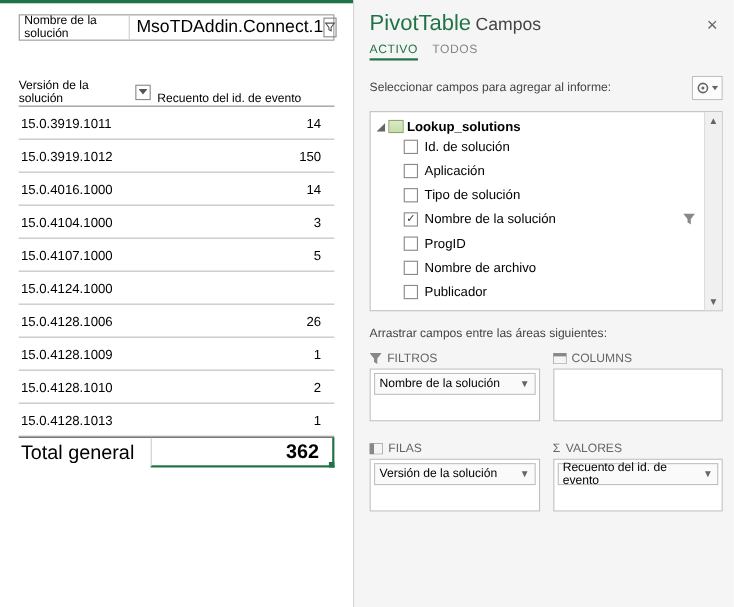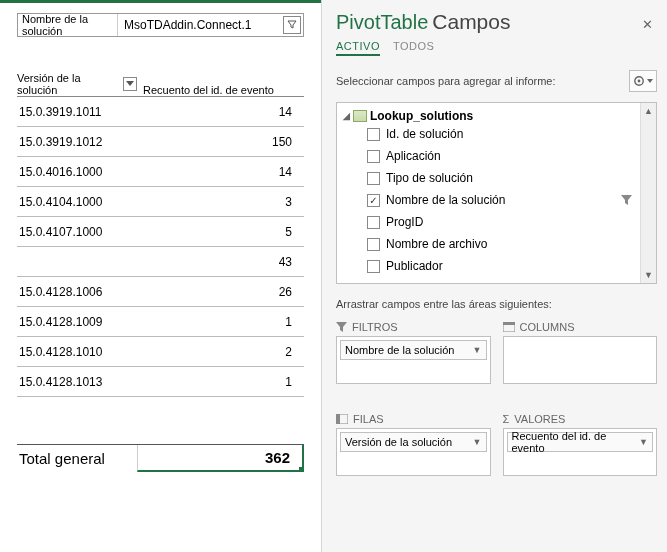--- a/index.html
+++ b/index.html
@@ -1,58 +1,58 @@
 <!DOCTYPE html>
 <html><head>
 <meta charset="utf-8">
 <style>
 * { box-sizing: border-box; margin: 0; padding: 0; font-family: "Segoe UI", Arial, sans-serif; }
 body { width: 667px; height: 552px; background: #fff; display: flex; overflow: hidden; }
 .left { width: 321px; height: 100%; border-top: 3px solid #217346; background: #fff; padding: 10px 0 0 0; }
 .filter-row { display: flex; align-items: center; border: 1px solid #999; margin: 0 17px 0 17px; height: 24px; }
 .filter-row .lbl { flex: 0 0 100px; font-size: 11px; padding-left: 4px; border-right: 1px solid #ccc; height: 100%; display: flex; align-items: center; }
-.filter-row .val { flex: 1; font-size: 12px; padding-left: 6px; }
+.filter-row .val { flex: 1; font-size: 16px; padding-left: 6px; }
 .filter-row .drop { width: 18px; height: 18px; display: flex; align-items: center; justify-content: center; border: 1px solid #888; margin-right: 2px; }
 .pvt { margin: 40px 17px 0 17px; }
 .pvt-hdr { display: flex; border-bottom: 1px solid #888; height: 20px; align-items: flex-end; }
 .pvt-hdr .c1 { width: 120px; font-size: 11px; display: flex; align-items: center; }
 .pvt-hdr .c1 .dd { width: 14px; height: 14px; border: 1px solid #888; display: flex; align-items: center; justify-content: center; margin-left: 2px; }
 .pvt-hdr .c2 { flex: 1; font-size: 11px; text-align: left; padding-left: 6px; }
 .pvt-row { display: flex; height: 30px; align-items: center; border-bottom: 1px solid #bbb; font-size: 12px; gap: 22px; }
 .pvt-row .c1 { width: 120px; padding-left: 2px; }
 .pvt-row .c2 { flex: 1; text-align: right; padding-right: 12px; }
-.pvt-total { display: flex; height: 28px; align-items: center; border-top: 1px solid #555; font-size: 15px; margin-top: 47px; }
+.pvt-total { display: flex; height: 28px; align-items: center; border-top: 1px solid #555; font-size: 18px; }
 .pvt-total .c1 { width: 120px; padding-left: 2px; }
 .pvt-total .c2 { flex: 1; text-align: right; padding-right: 12px; font-weight: bold; border-bottom: 2px solid #217346; border-right: 2px solid #217346; border-left: 1px solid #ccc; height: 100%; display: flex; align-items: center; justify-content: flex-end; position: relative; padding-left: 27px; }
 .pvt-total .c2::after { content: ""; position: absolute; right: -2px; bottom: -2px; width: 5px; height: 5px; background: #217346; }
 .right { flex: 1; background: #f5f5f5; border-left: 1px solid #d4d4d4; padding: 10px 10px 0 14px; }
 .pane-hdr { display: flex; align-items: baseline; justify-content: space-between; }
 .pane-title { font-size: 20px; color: #217346; font-weight: 300; }
-.pane-title .sub { font-size: 21px; color: #444; margin-left: 4px; }
+.pane-title .sub { font-size: 16px; color: #444; margin-left: 4px; }
 .pane-x { color: #666; font-size: 13px; padding: 2px 4px; }
 .tabs { margin-top: 6px; font-size: 11px; color: #217346; }
 .tabs span { margin-right: 10px; letter-spacing: 0.5px; }
 .tabs .active { border-bottom: 2px solid #217346; padding-bottom: 2px; }
 .tabs .inactive { color: #888; }
 .sel-row { display: flex; align-items: center; margin-top: 18px; }
 .sel-row .txt { font-size: 11px; color: #444; flex: 1; }
 .sel-row .gear { width: 28px; height: 22px; border: 1px solid #c0c0c0; background: #fcfcfc; display: flex; align-items: center; justify-content: center; gap: 2px; }
 .field-box { border: 1px solid #c0c0c0; background: #fff; margin-top: 10px; height: 182px; position: relative; }
 .field-scroll { position: absolute; right: 0; top: 0; bottom: 0; width: 16px; background: #f0f0f0; border-left: 1px solid #ddd; }
 .scroll-up, .scroll-dn { height: 16px; display: flex; align-items: center; justify-content: center; font-size: 9px; color: #666; }
 .scroll-dn { position: absolute; bottom: 0; width: 100%; }
 .tree { padding: 6px 18px 0 6px; font-size: 12px; }
 .tree-root { display: flex; align-items: center; gap: 3px; font-weight: bold; }
 .tree-root .tri { font-size: 9px; color: #666; }
 .tree-root .ico { width: 14px; height: 12px; background: linear-gradient(#dbe9c8,#c8dca8); border: 1px solid #8fa866; }
 .tree-item { display: flex; align-items: center; margin-left: 24px; height: 22px; gap: 6px; position: relative; }
 .tree-item .cb { width: 13px; height: 13px; border: 1px solid #888; background: #fff; display: flex; align-items: center; justify-content: center; font-size: 10px; color: #333; }
 .tree-item .flt { position: absolute; right: 6px; color: #888; }
 .drag-lbl { font-size: 11px; color: #444; margin-top: 14px; margin-bottom: 8px; }
-.areas { display: grid; grid-template-columns: 1fr 1fr; grid-template-rows: 72px 72px; gap: 20px 12px; }
+.areas { display: grid; grid-template-columns: 1fr 1fr; grid-template-rows: 72px 72px; gap: 10px 12px; }
 .area .ahdr { font-size: 11px; color: #666; display: flex; align-items: center; gap: 5px; height: 18px; }
 .area .box { border: 1px solid #c0c0c0; background: #fff; height: 48px; padding: 3px; }
 .pill { border: 1px solid #c0c0c0; background: #fafafa; font-size: 11px; height: 20px; display: flex; align-items: center; padding: 0 4px; justify-content: space-between; }
 .pill .car { font-size: 9px; color: #666; }
 svg { display: block; }
 </style>
 </head>
 <body>
 
 <div class="left">
@@ -93,21 +93,21 @@
       </div>
     <div class="pvt-row">
         <div class="c1">15.0.4104.1000</div>
         <div class="c2">3</div>
       </div>
     <div class="pvt-row">
         <div class="c1">15.0.4107.1000</div>
         <div class="c2">5</div>
       </div>
     <div class="pvt-row">
-        <div class="c2">43</div>
+        <div class="c1">15.0.4124.1000</div>
       </div>
     <div class="pvt-row">
         <div class="c1">15.0.4128.1006</div>
         <div class="c2">26</div>
       </div>
     <div class="pvt-row">
         <div class="c1">15.0.4128.1009</div>
         <div class="c2">1</div>
       </div>
     <div class="pvt-row">

